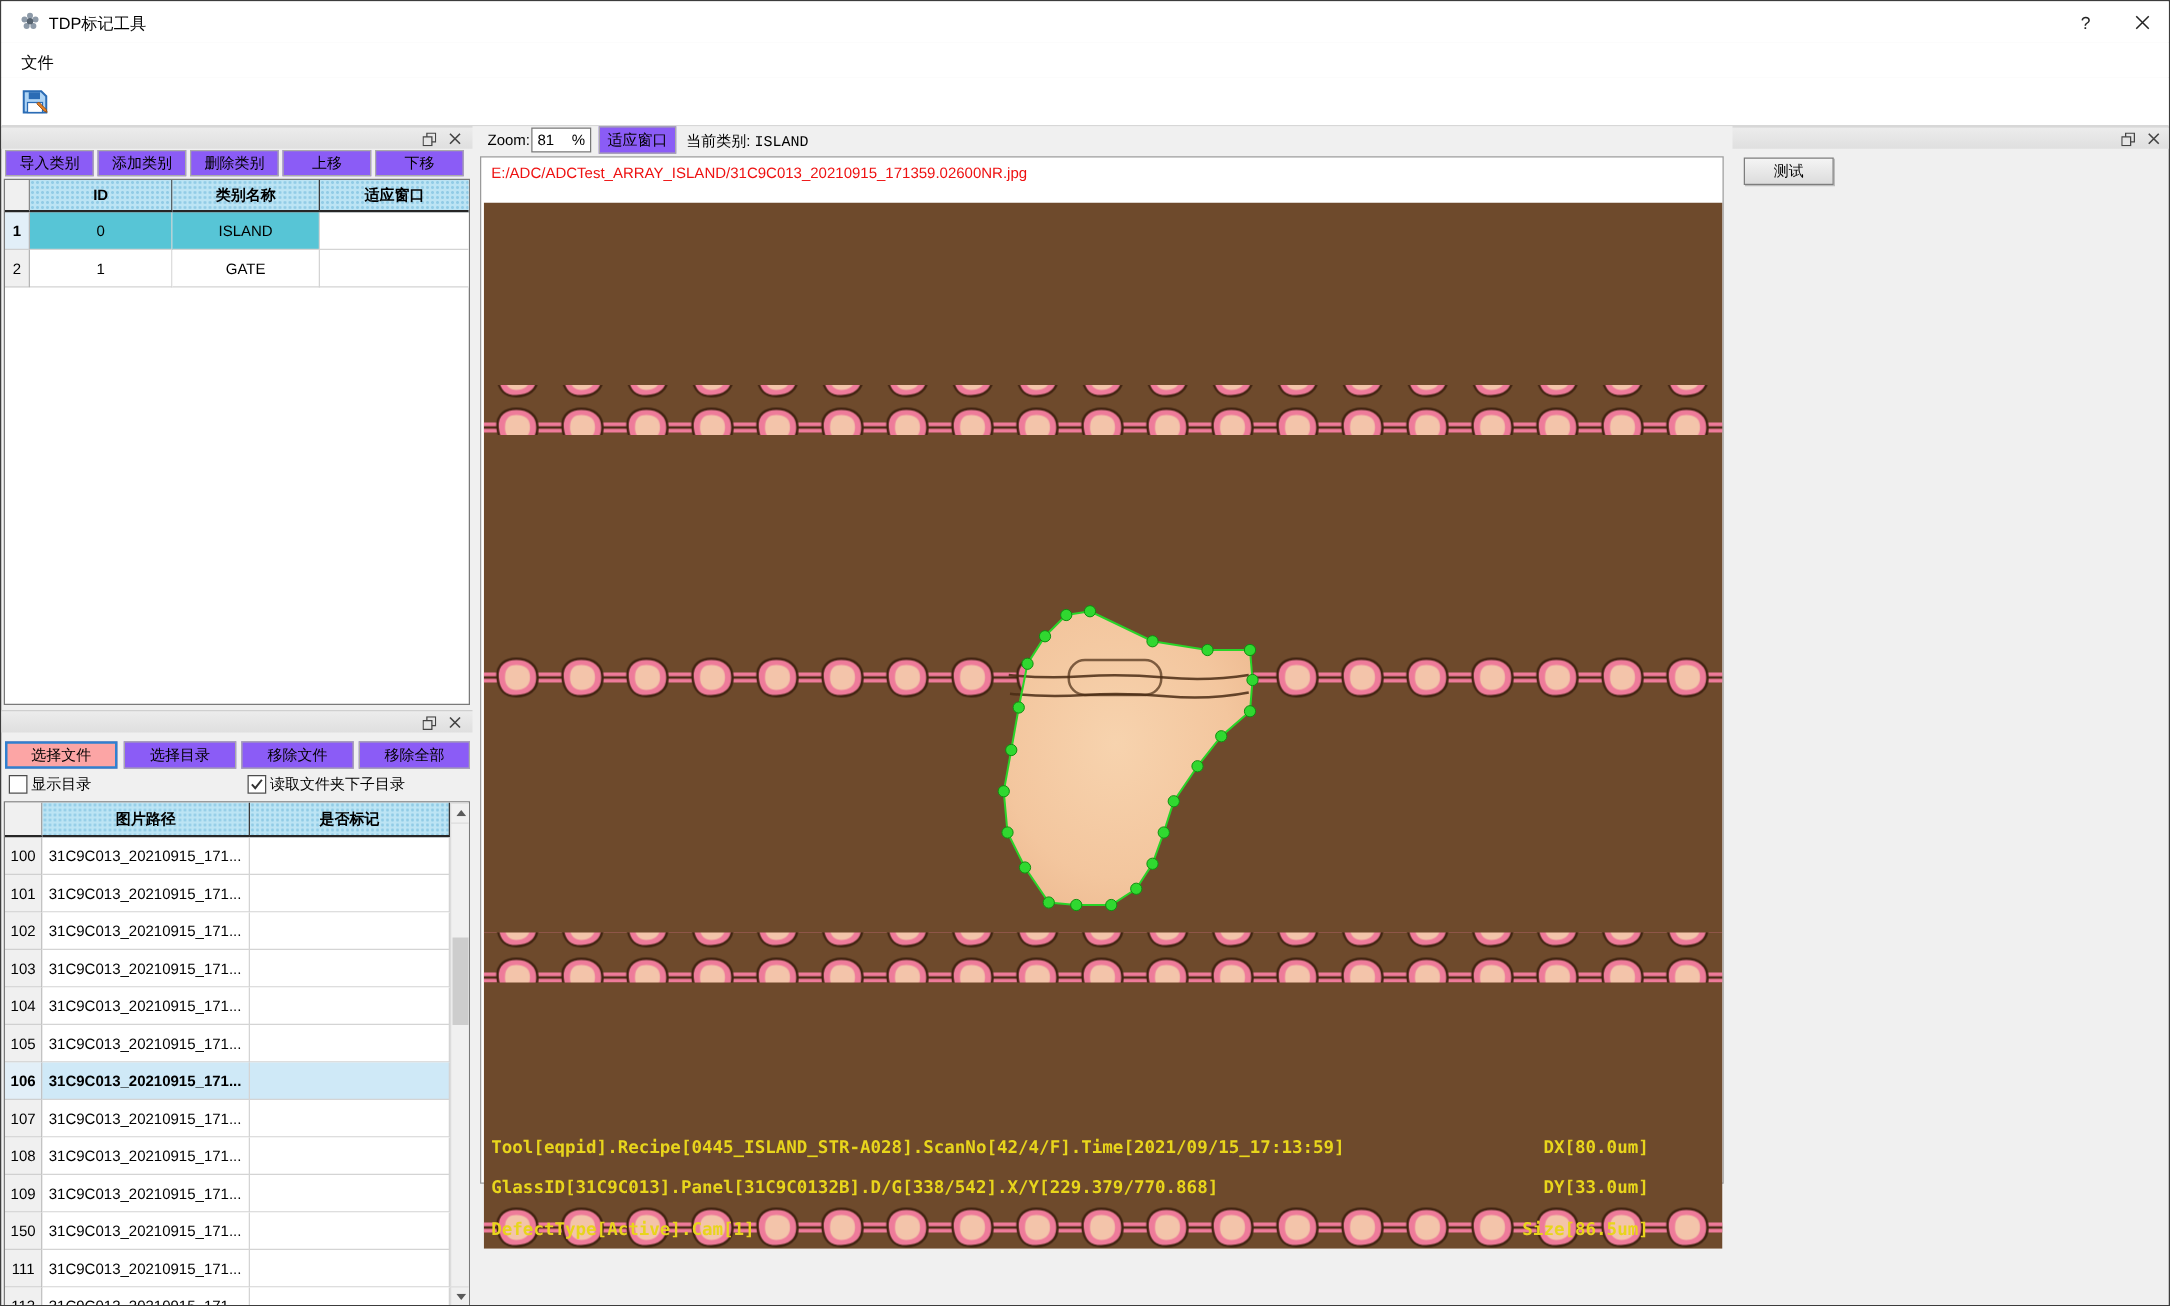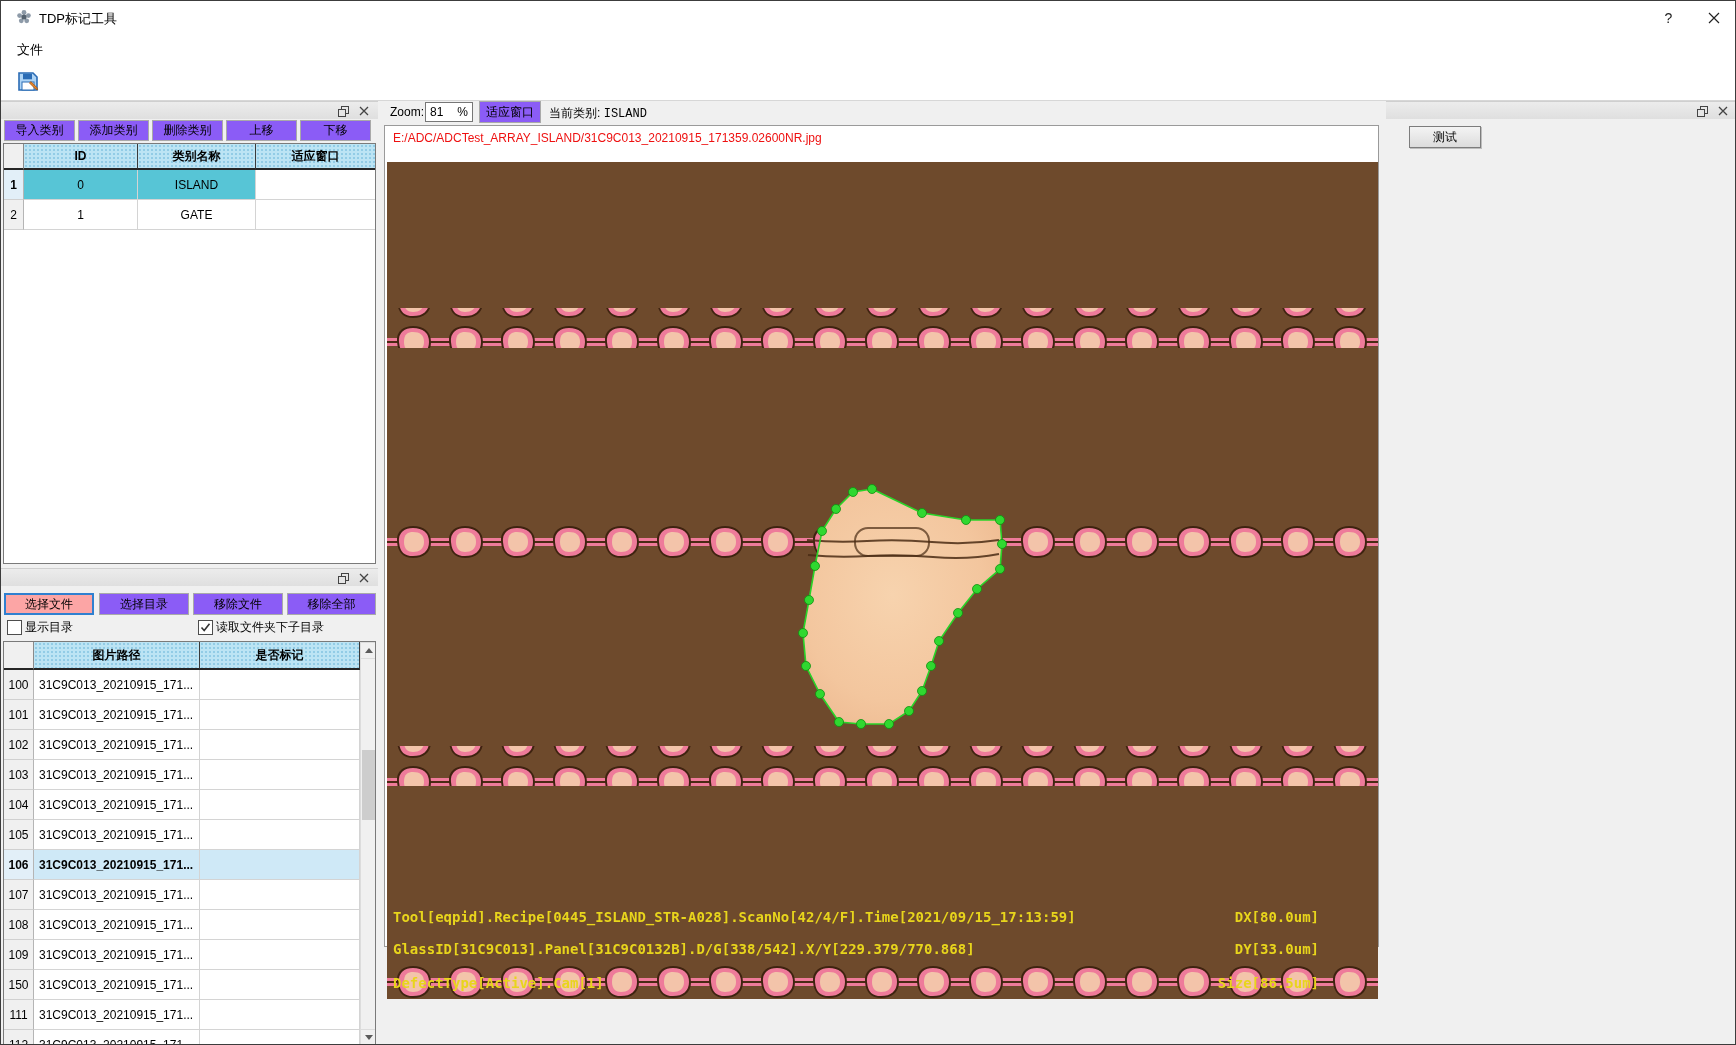--- a/index.html
+++ b/index.html
@@ -14,21 +14,21 @@
   .title-text{left:38px;top:9px;font-size:13px;}
   .cap-btn{display:flex;align-items:center;justify-content:center;width:45px;height:33px;color:#222;}
   .menu-item{left:8px;top:4px;height:20px;padding:3px 8px;font-size:13px;}
   .toolbtn{left:12px;top:5px;width:30px;height:28px;display:flex;align-items:center;justify-content:center;border:1px solid transparent;}
   
   .dockbar{background:linear-gradient(#ececec,#dfdfdf);border-top:1px solid #cfcfcf;}
   .dockico{width:14px;height:14px;display:flex;align-items:center;justify-content:center;}
   
   .qbtn{background:#8b5cf6;border:1px solid #a9a9a9;display:flex;align-items:center;justify-content:center;font-size:12px;}
   .qbtn.focus{border:2px solid #2f80d0;background:#fca5a5;}
-  .qbtn.raised{background:linear-gradient(#f4f4f4,#dcdcdc);border:1px solid #7d7d7d;box-shadow:1px 1px 0 #bdbdbd;margin-left:14px;}
+  .qbtn.raised{background:linear-gradient(#f4f4f4,#dcdcdc);border:1px solid #7d7d7d;box-shadow:1px 1px 0 #bdbdbd;}
   
   .qtable{background:#fff;border:1px solid #7a7a7a;overflow:hidden;}
   .hcell{background-color:#bce4f4;background-image:radial-gradient(#92cce6 1px,transparent 1.3px);background-size:4px 4px;
          font-weight:bold;display:flex;align-items:center;justify-content:center;
          border-right:1px solid #3a3a3a;border-bottom:2px solid #262626;}
   .hgut{background:#f0f0f0;border-right:1px solid #8a8a8a;border-bottom:2px solid #262626;}
   .cell{display:flex;align-items:center;justify-content:center;border-right:1px solid #d4d4d4;border-bottom:1px solid #d4d4d4;background:#fff;}
   .gut{background:#f0f0f0;border-right:1px solid #b5b5b5;border-bottom:1px solid #d0d0d0;display:flex;align-items:center;justify-content:center;}
   .cellL{justify-content:flex-start;padding-left:5px;}
   .rowsel-teal{background:#57c5d6;}

